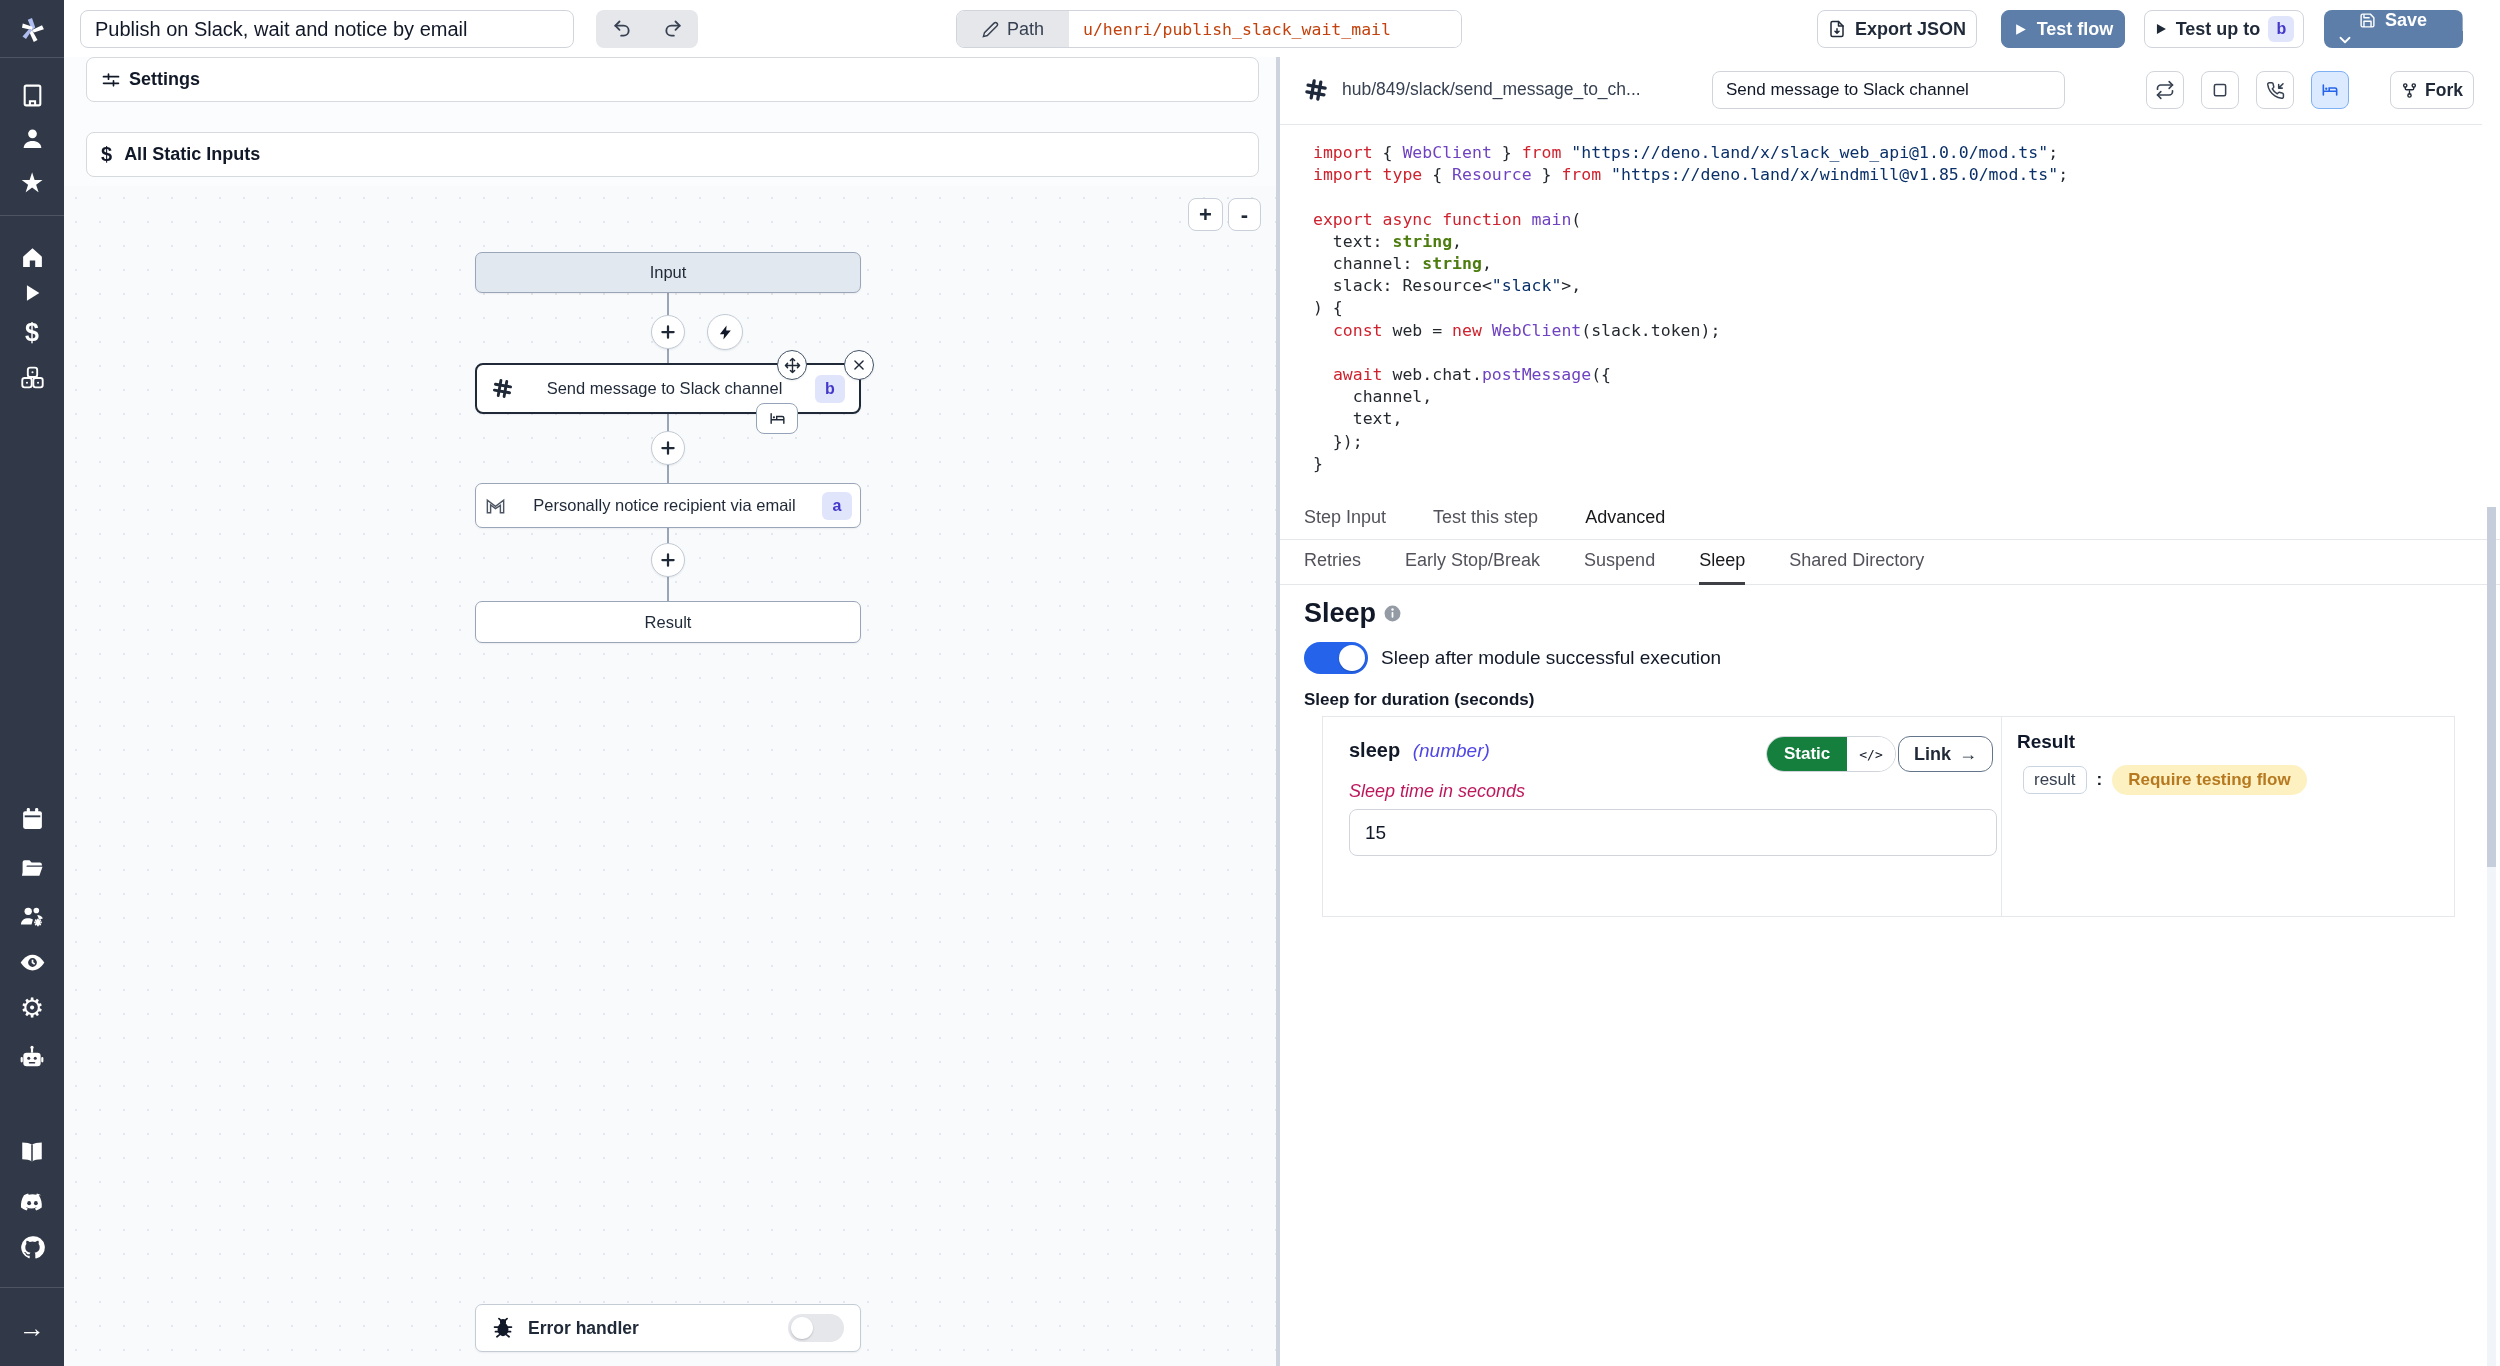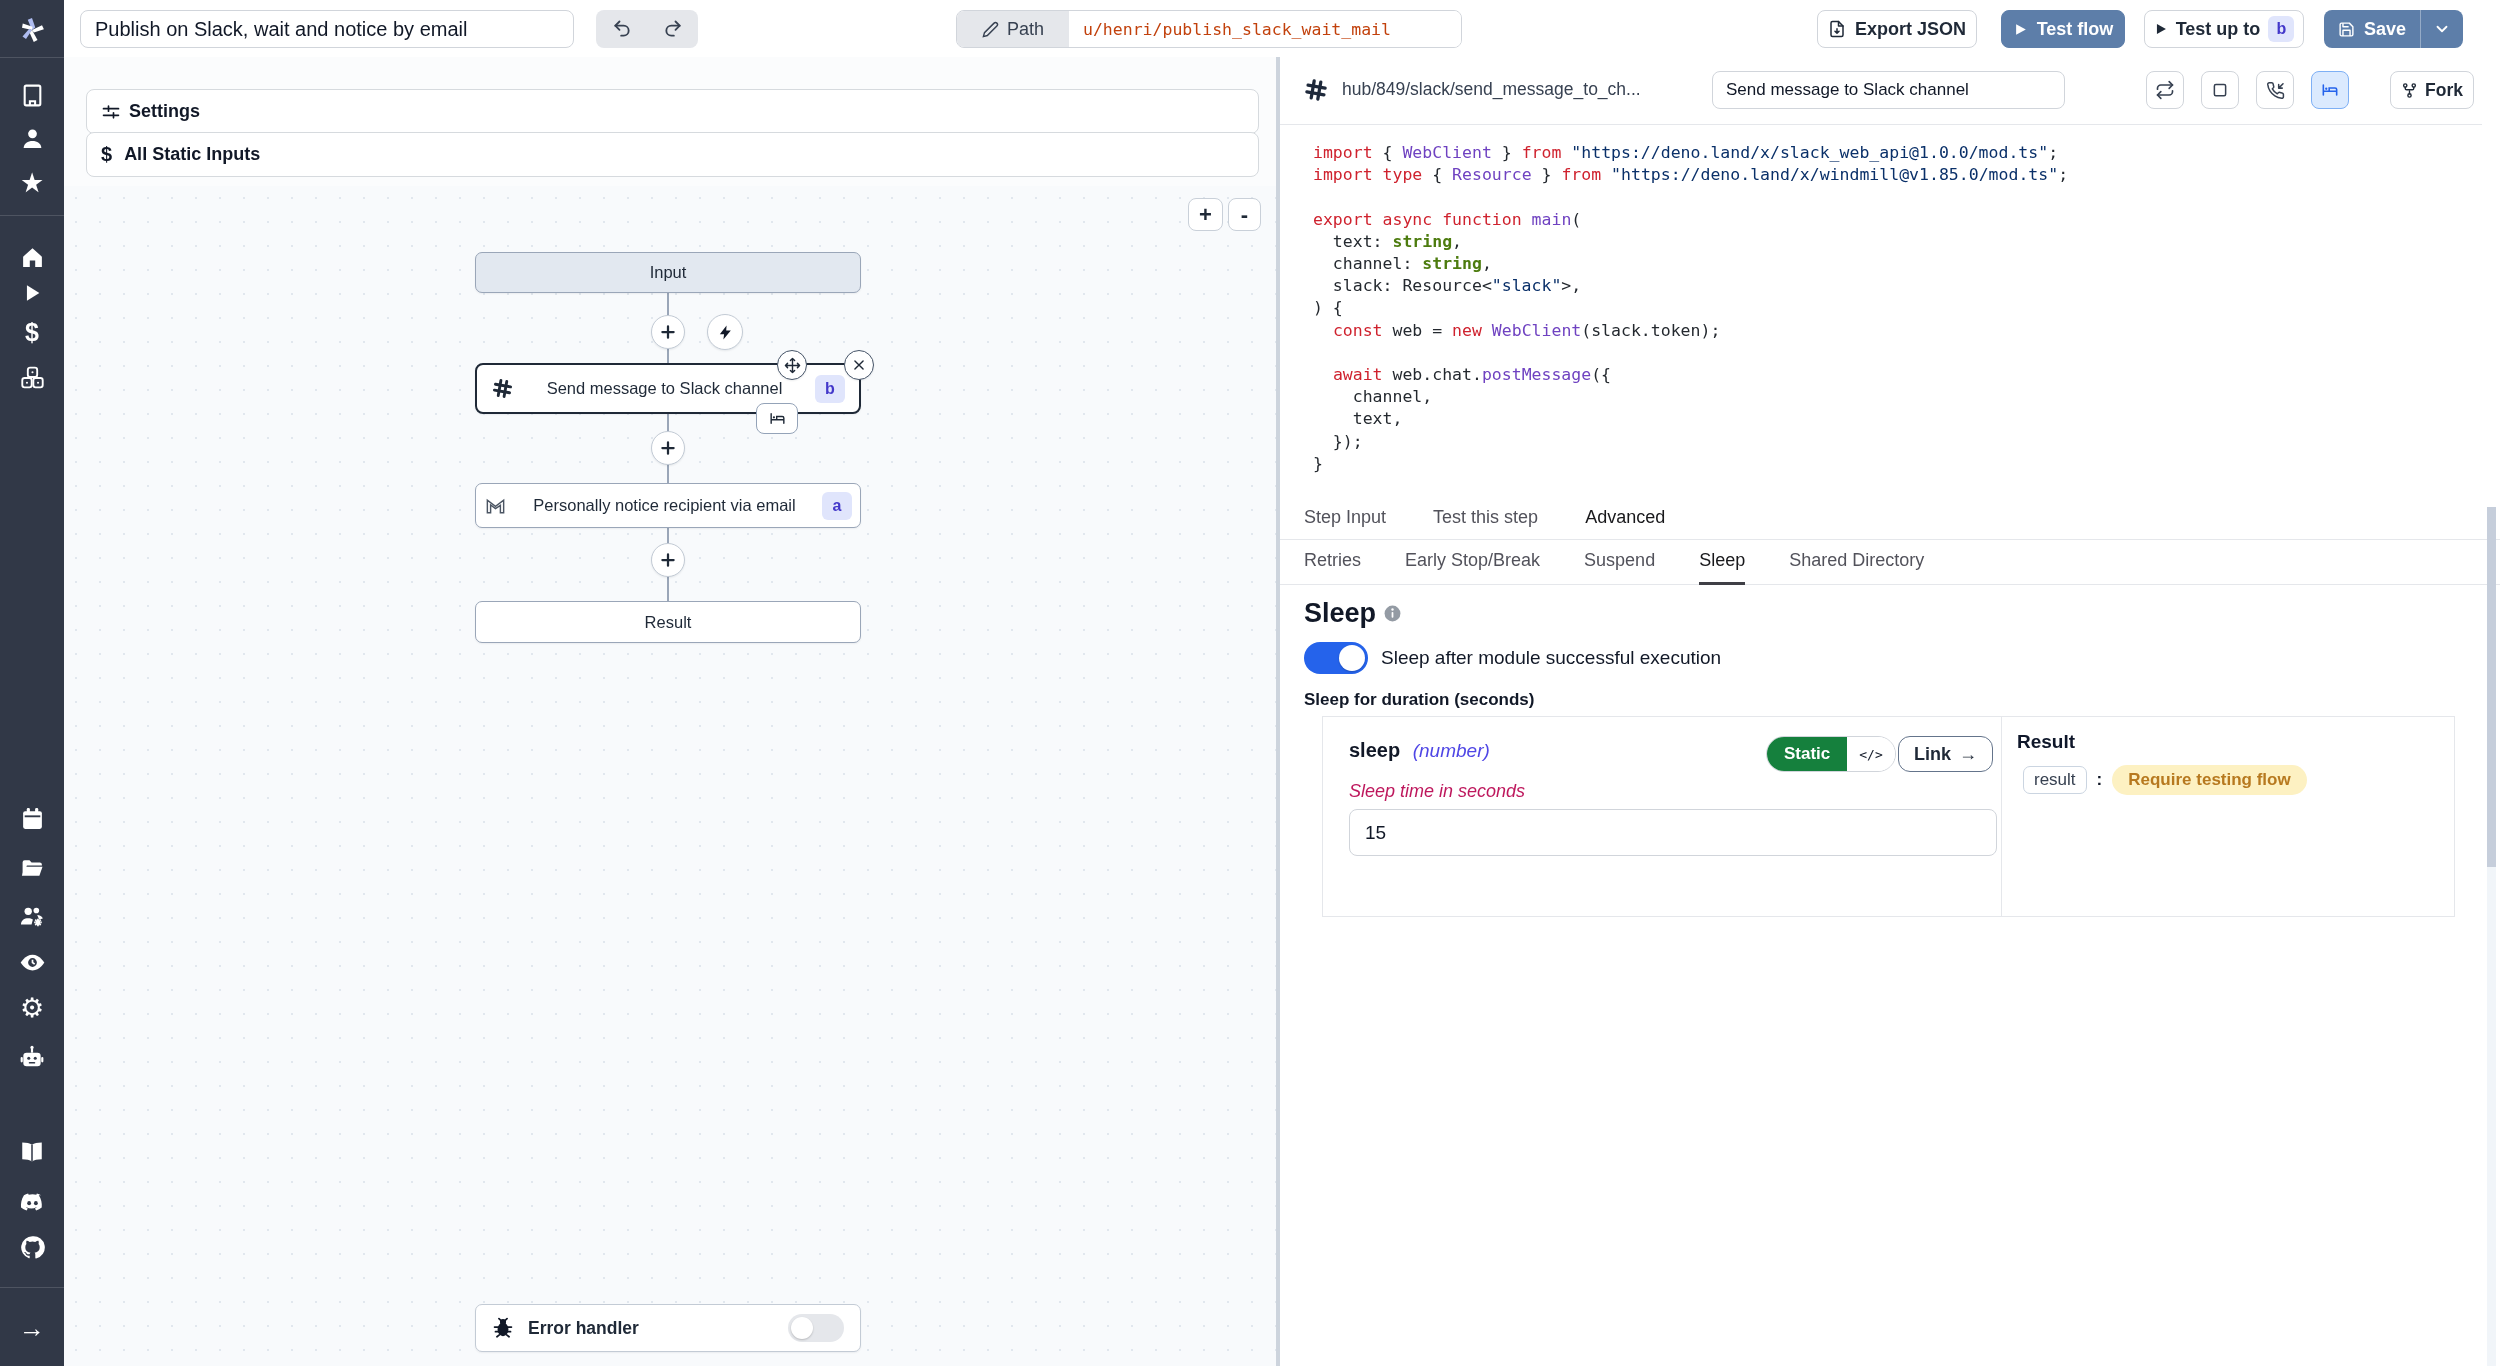--- a/index.html
+++ b/index.html
@@ -228,38 +228,38 @@
     </button>
 
     <button class="btn btn-light" style="left:2080px;top:10px;width:160px;gap:8px;">
       <svg width="14" height="14" viewBox="0 0 24 24" fill="#1f2937">
           <path d="M5 3.5 20.5 12 5 20.5z"></path>
         </svg>
       <span>Test up to</span>
       <span class="chip" style="width:26px;height:26px;font-size:16px;">b</span>
     </button>
 
-    <span class="abs" style="left:2260px;top:10px;width:139px;height:38px;background:#5d7ea9;border-radius:8px;display:flex;color:#fff;cursor:pointer;">
+    <span class="abs" style="left:2260px;top:10px;width:139px;height:38px;background:#5d7ea9;border-radius:8px;display:flex;color:#fff;cursor:pointer;flex-direction:column;">
       <span style="flex:1;display:flex;align-items:center;justify-content:center;gap:9px;font-size:18px;font-weight:600;border-right:1px solid rgba(255,255,255,.35);">
         <svg width="17" height="17" viewBox="0 0 24 24" fill="none" stroke="#fff" stroke-width="2" stroke-linejoin="round">
             <path d="M19 21H5a2 2 0 0 1-2-2V5a2 2 0 0 1 2-2h11l5 5v11a2 2 0 0 1-2 2z"></path>
             <path d="M17 21v-8H7v8M7 3v5h8"></path>
           </svg>
         <span>Save</span>
       </span>
       <span style="width:42px;display:flex;align-items:center;justify-content:center;">
         <svg width="18" height="18" viewBox="0 0 24 24" fill="none" stroke="#fff" stroke-width="2.4" stroke-linecap="round" stroke-linejoin="round">
             <path d="m6 9 6 6 6-6"></path>
           </svg>
       </span>
     </span>
   </header>
 
   <section class="left-panel">
-    <div class="bar" style="top:32px;gap:8px;">
+    <div class="bar" style="top:0;gap:8px;">
       <svg width="20" height="20" viewBox="0 0 24 24" fill="none" stroke="#111827" stroke-width="2" stroke-linecap="round">
           <path d="M3 8h18M3 16h18M9 5v6M15 13v6"></path>
         </svg>
       <span>Settings</span>
     </div>
     <div class="bar" style="top:75px;">
       <span style="font-size:20px;font-weight:700;color:#111827;">$</span>
       <span>All Static Inputs</span>
     </div>
 

